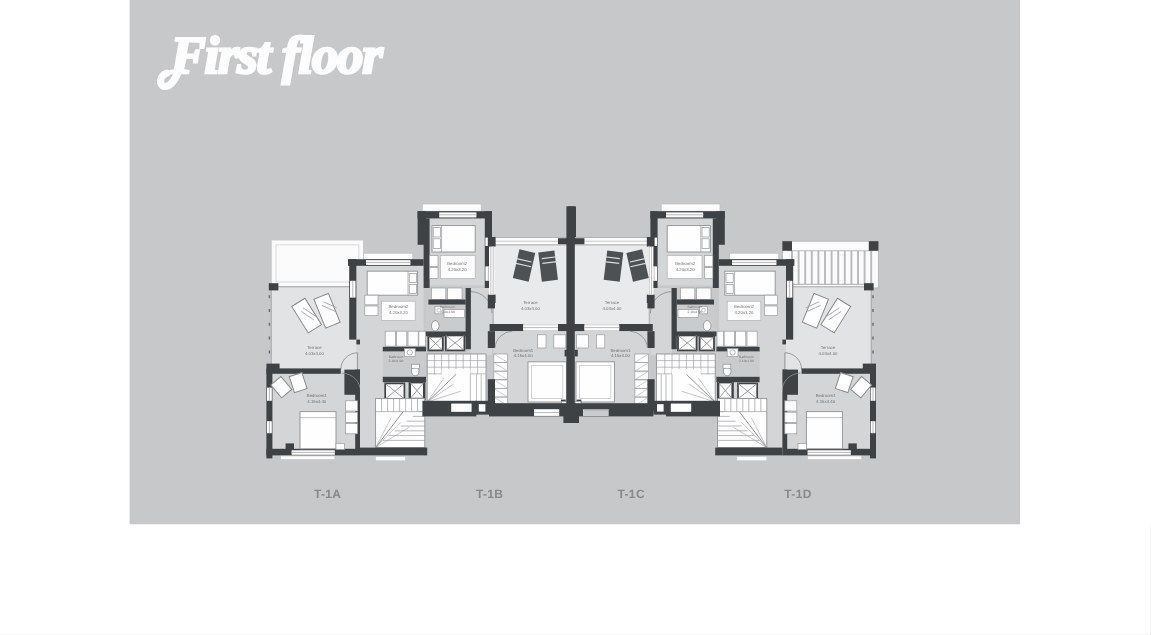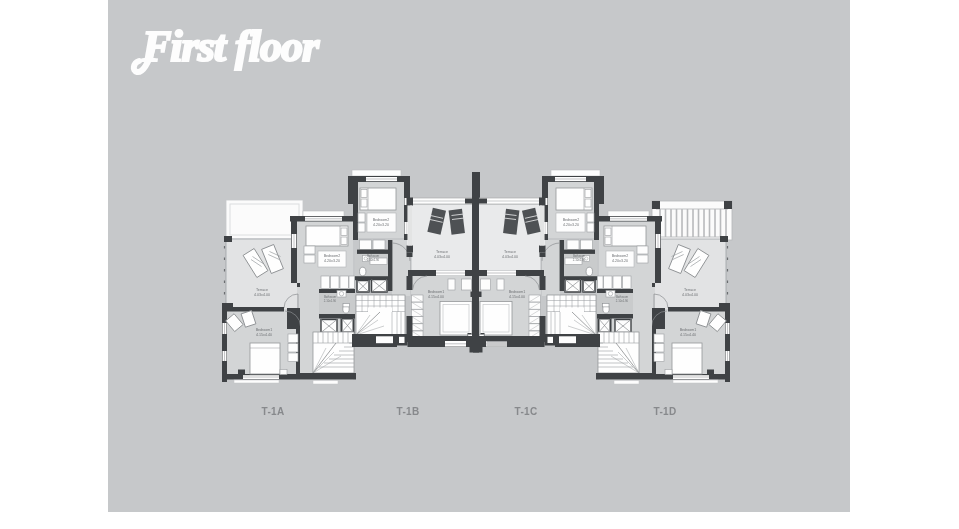--- a/index.html
+++ b/index.html
@@ -1,16 +1,16 @@
 <!DOCTYPE html>
 <html><head>
 <meta charset="utf-8">
 <style>
 html,body{margin:0;padding:0;background:#fff;}
-#stage{position:relative;width:959px;height:512px;overflow:hidden;background:#fff;}
+#stage{position:relative;width:959px;height:437px;overflow:hidden;background:#fff;}
 svg{display:block;}
 text{font-family:"Liberation Sans",sans-serif;}
 </style>
 </head>
 <body>
 <div id="stage">
 <svg width="959" height="529" viewBox="0 0 959 529">
 <defs>
 <g id="half">
 

